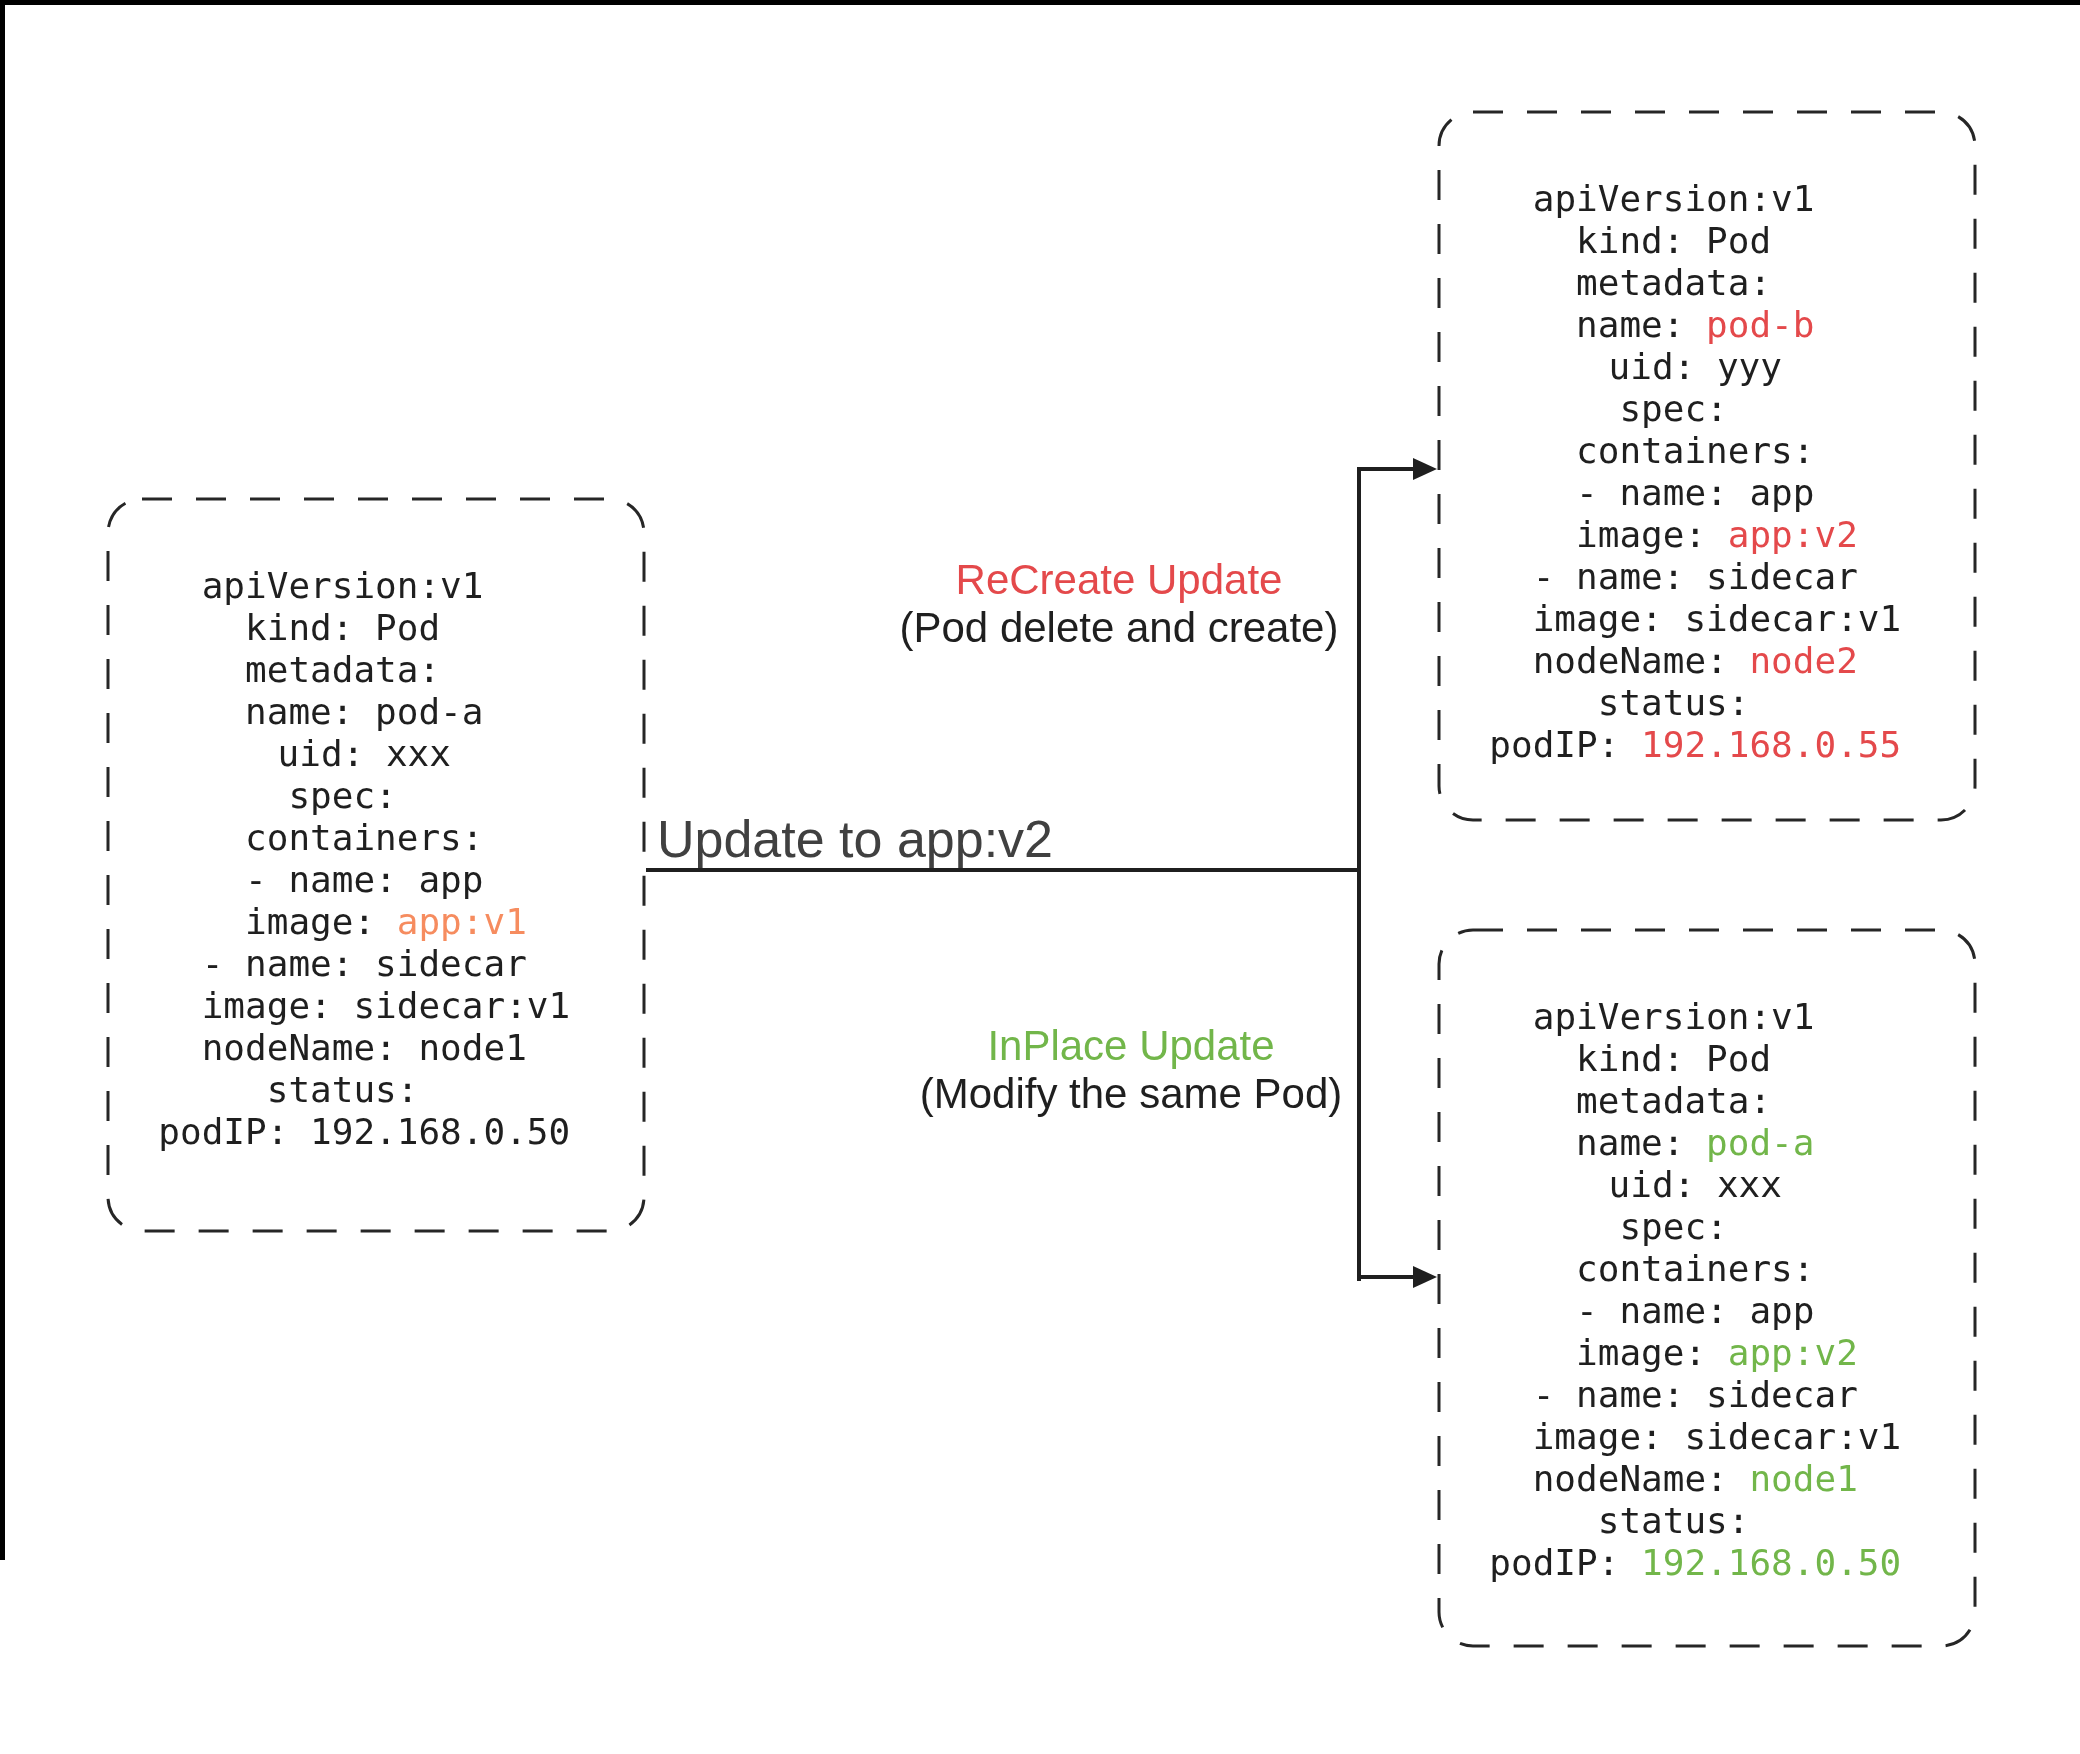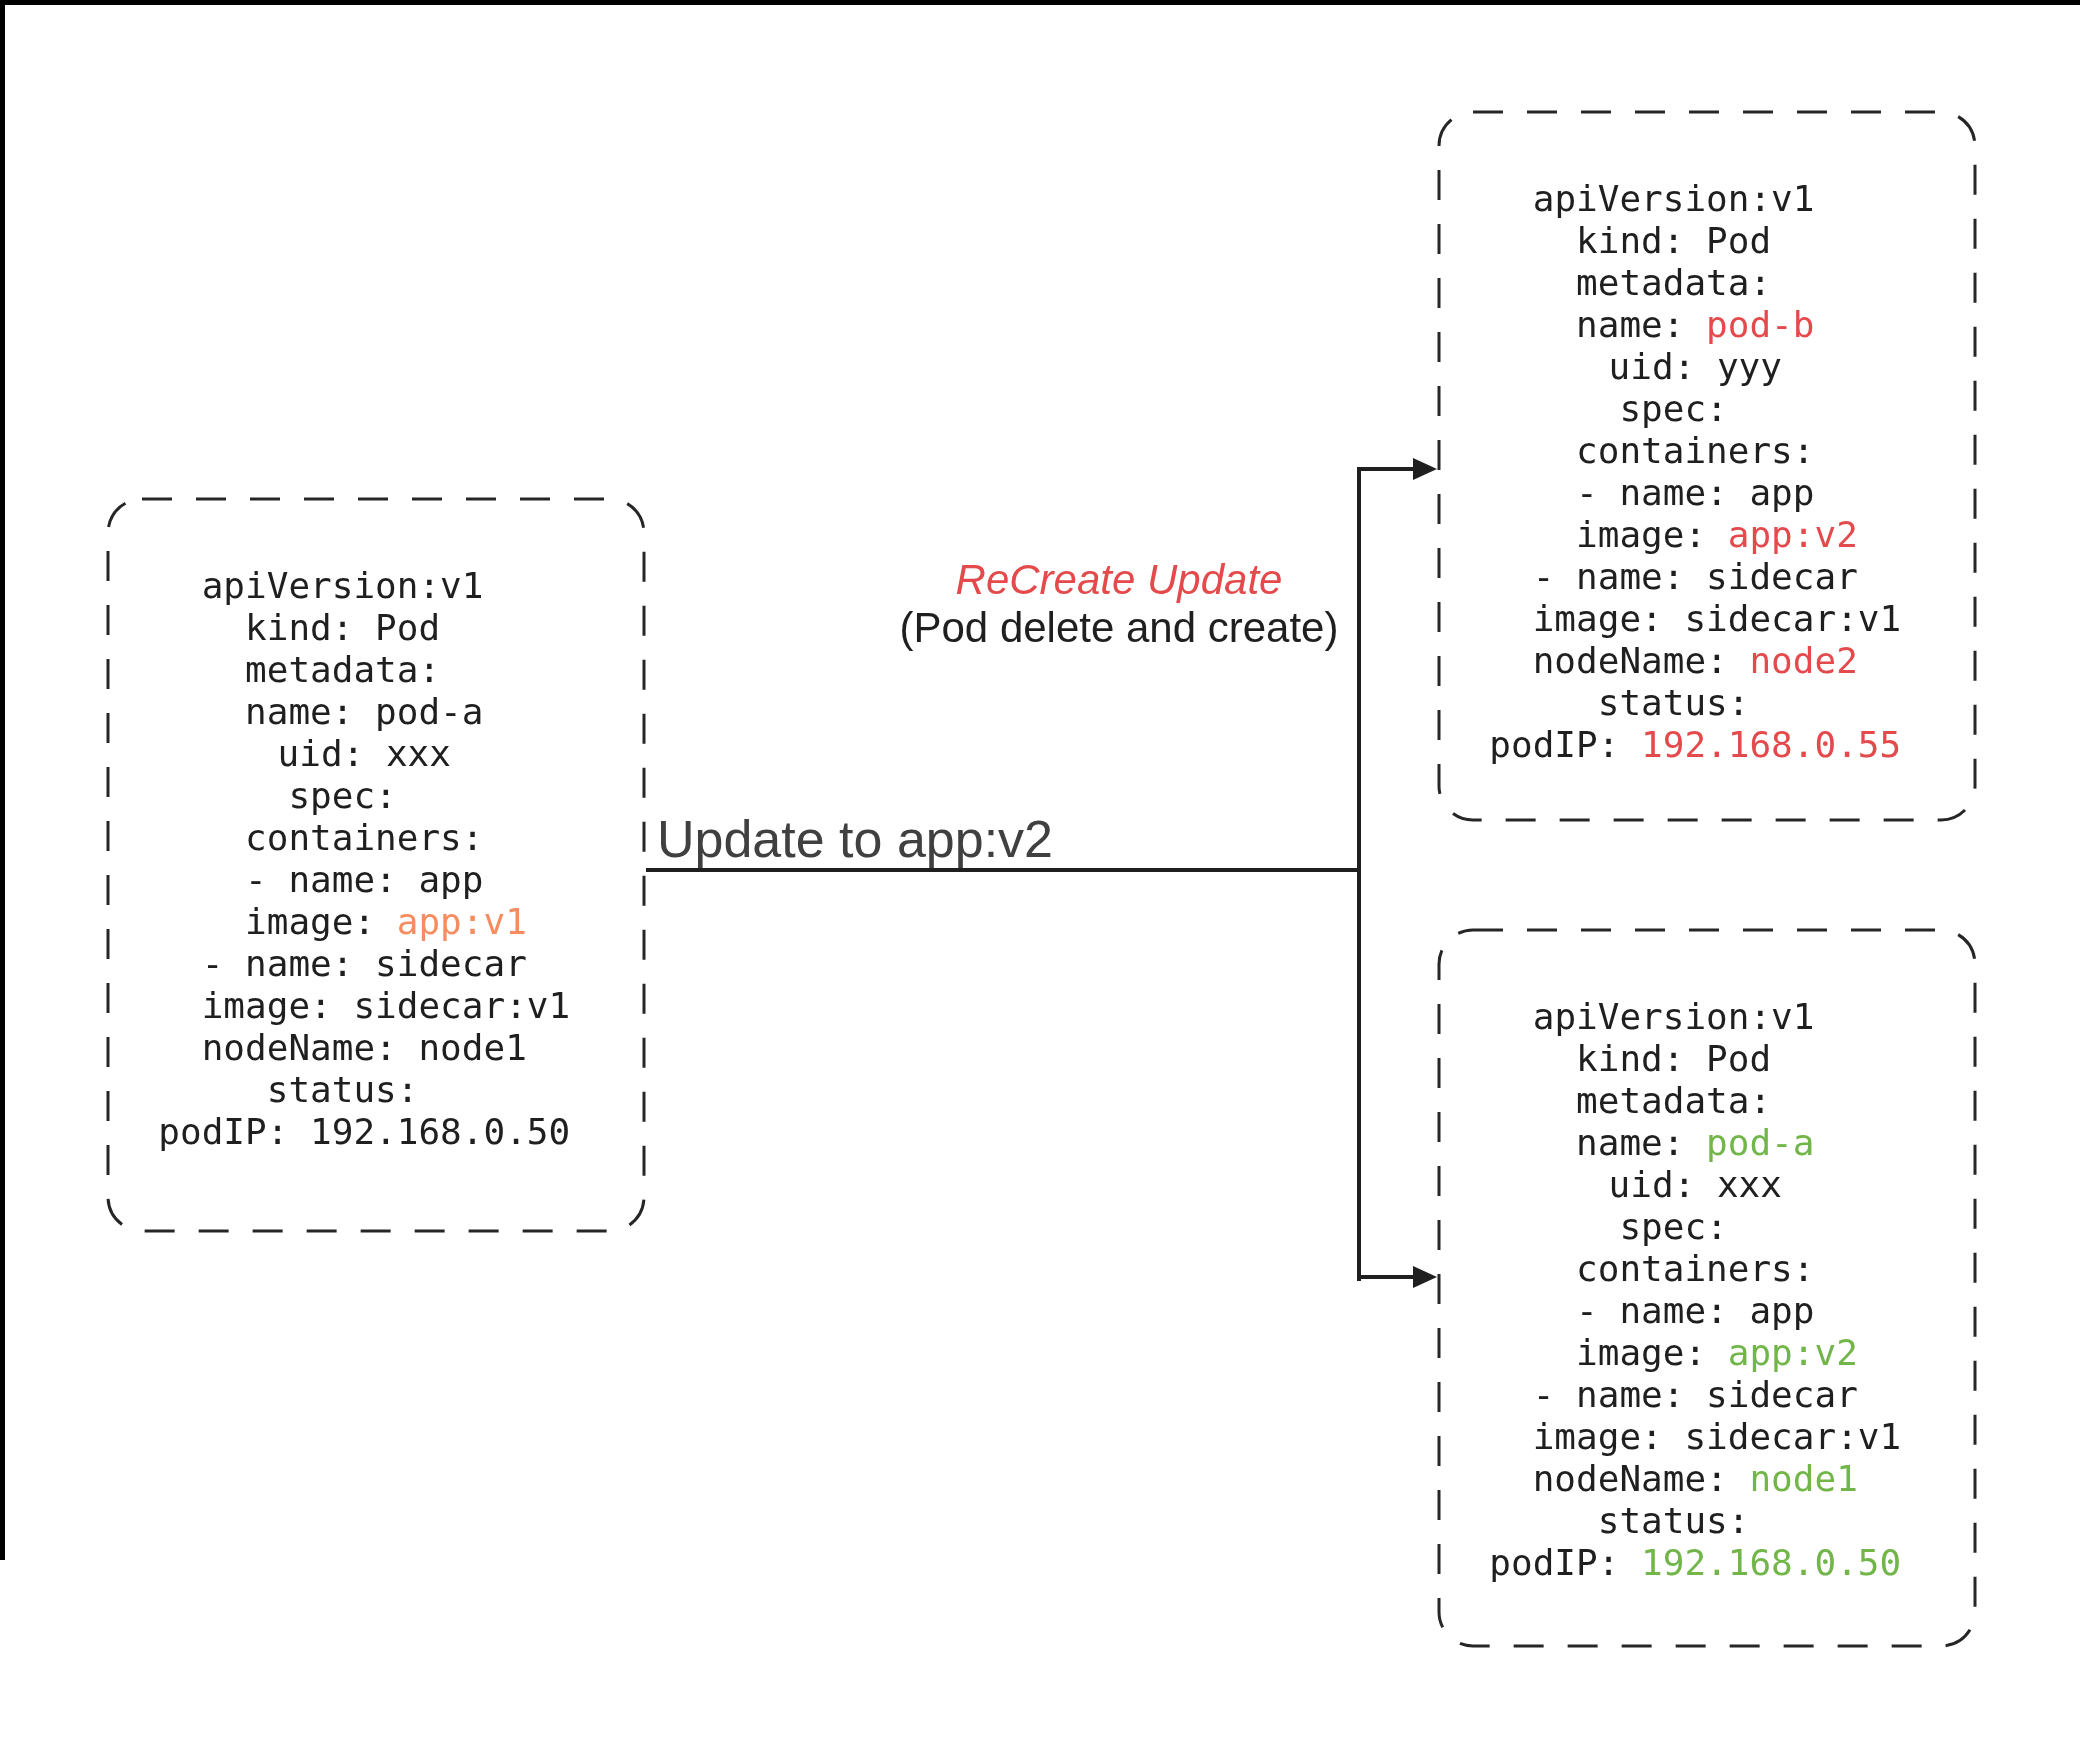--- a/index.html
+++ b/index.html
@@ -122,18 +122,22 @@
   <div class="line h-main"></div>
   <div class="line v-trunk"></div>
   <div class="line h-branch-top"></div>
   <div class="line h-branch-bot"></div>
   <div class="arrowhead ah-top"></div>
   <div class="arrowhead ah-bot"></div>
 
   <div class="flow-label update-label">Update to app:v2</div>
 
   <div class="label-block recreate-block">
-    <span class="label-title" style="color: rgb(228, 73, 75); font-style: italic;">ReCreate Update</span>
+    <span class="label-title" style="color: rgb(228, 73, 75);">ReCreate Update</span>
     <span class="label-subtitle">(Pod delete and create)</span>
   </div>
 
+  <div class="label-block inplace-block">
+    <span class="label-title" style="color: rgb(114, 182, 74);">InPlace Update</span>
+    <span class="label-subtitle">(Modify the same Pod)</span>
+  </div>
 
 </div>
 
 </body></html>

